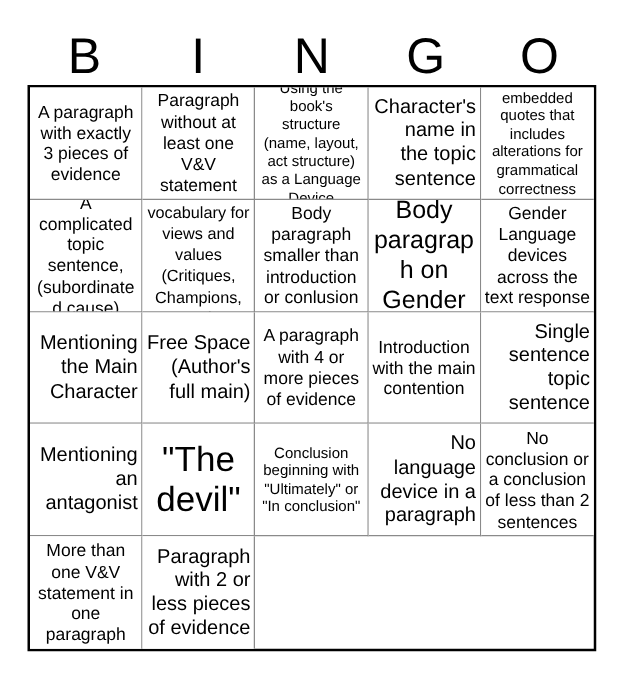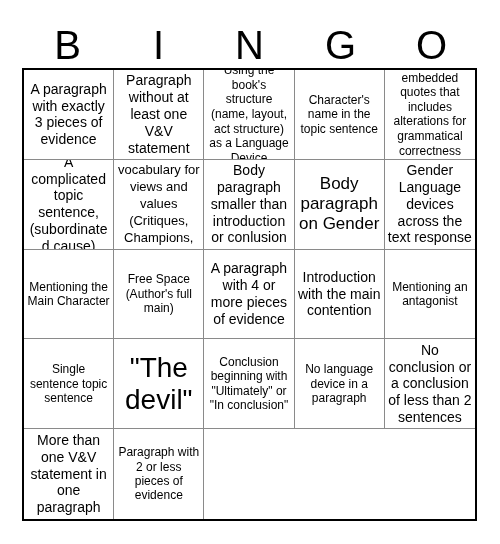--- a/index.html
+++ b/index.html
@@ -83,22 +83,22 @@
     line-height: 1.18;
     color: #000000;
     font-family: "Liberation Sans", sans-serif;
     word-wrap: break-word;
   }
 
   
   .sz-xs .cell-text { font-size: 13px; line-height: 1.30; }
   .sz-s  .cell-text { font-size: 12px;   line-height: 1.22; }
   .sz-m  .cell-text { font-size: 14px;   line-height: 1.20; }
-  .sz-l  .cell-text { font-size: 12px;   line-height: 1.20; }
-  .sz-xl .cell-text { font-size: 17px;   line-height: 1.20; }
+  .sz-l  .cell-text { font-size: 16px;   line-height: 1.20; text-align: right; }
+  .sz-xl .cell-text { font-size: 20px;   line-height: 1.20; }
   .sz-xxl .cell-text { font-size: 28px;  line-height: 1.14; }
 </style>
 </head>
 <body>
 
 <div id="bingo-card">
 
   <div id="bingo-header">
     <div class="bingo-letter">B</div>
     <div class="bingo-letter">I</div>
@@ -148,24 +148,24 @@
         <span class="cell-text">Free Space (Author's full main)</span>
       </div>
     <div class="bingo-cell sz-m">
         <span class="cell-text">A paragraph with 4 or more pieces of evidence</span>
       </div>
     <div class="bingo-cell sz-m">
         <span class="cell-text">Introduction with the main contention</span>
       </div>
 
     <div class="bingo-cell sz-l">
-        <span class="cell-text">Mentioning an antagonist</span>
+        <span class="cell-text">Single sentence topic sentence</span>
       </div>
     <div class="bingo-cell sz-l">
-        <span class="cell-text">Single sentence topic sentence</span>
+        <span class="cell-text">Mentioning an antagonist</span>
       </div>
     <div class="bingo-cell sz-xxl">
         <span class="cell-text">"The devil"</span>
       </div>
 
     <div class="bingo-cell sz-s">
         <span class="cell-text">Conclusion beginning with "Ultimately" or "In conclusion"</span>
       </div>
     <div class="bingo-cell sz-l">
         <span class="cell-text">No language device in a paragraph</span>

